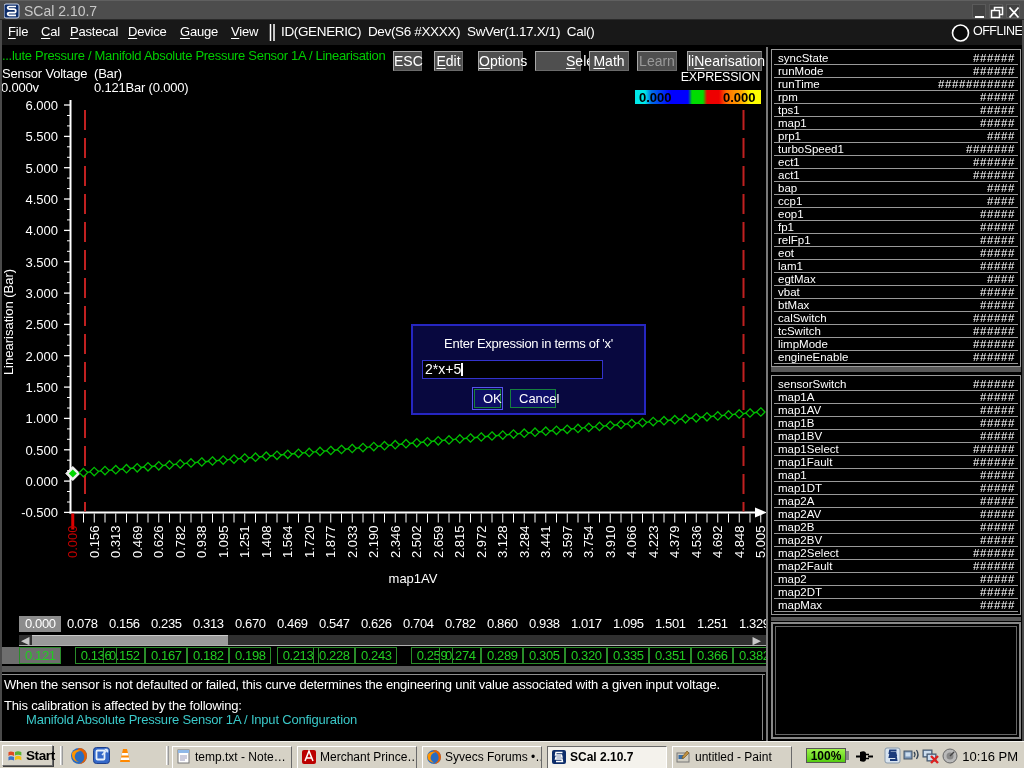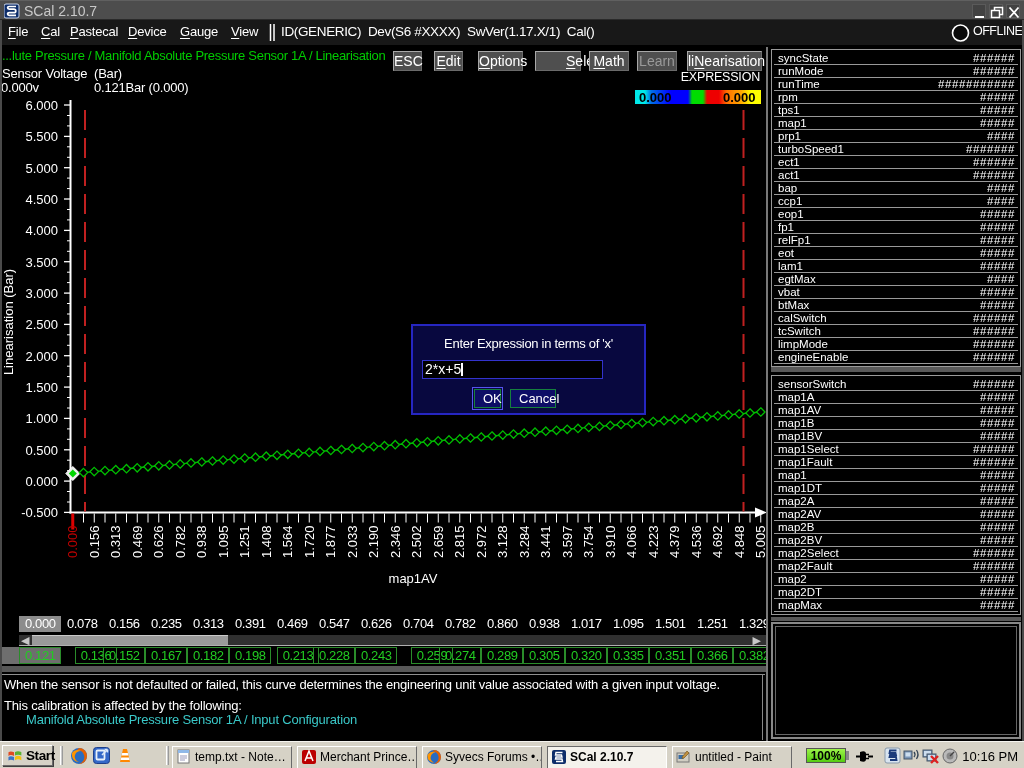--- a/index.html
+++ b/index.html
@@ -385,21 +385,21 @@
       <path d="M 760.8 312.8 L 765.0 317.0 L 760.8 321.2 L 756.5 317.0 Z" fill="#000" stroke="#00be00" stroke-width="1.3"></path>
       <text x="12.5" y="227" transform="rotate(-90 12.5 227)" text-anchor="middle" font-size="13" fill="#fff">Linearisation (Bar)</text>
     </svg>
 
 <div class="abs" id="row1">
       <div class="c1" style="left:19.3px;background:#8c8c8c;">0.000</div>
       <div class="c1" style="left:61.3px;">0.078</div>
       <div class="c1" style="left:103.3px;">0.156</div>
       <div class="c1" style="left:145.3px;">0.235</div>
       <div class="c1" style="left:187.3px;">0.313</div>
-      <div class="c1" style="left:229.3px;">0.391</div>
+      <div class="c1" style="left:229.3px;">0.670</div>
       <div class="c1" style="left:271.3px;">0.469</div>
       <div class="c1" style="left:313.3px;">0.547</div>
       <div class="c1" style="left:355.3px;">0.626</div>
       <div class="c1" style="left:397.3px;">0.704</div>
       <div class="c1" style="left:439.3px;">0.782</div>
       <div class="c1" style="left:481.3px;">0.860</div>
       <div class="c1" style="left:523.3px;">0.938</div>
       <div class="c1" style="left:565.3px;">1.017</div>
       <div class="c1" style="left:607.3px;">1.095</div>
       <div class="c1" style="left:649.3px;">1.501</div>

